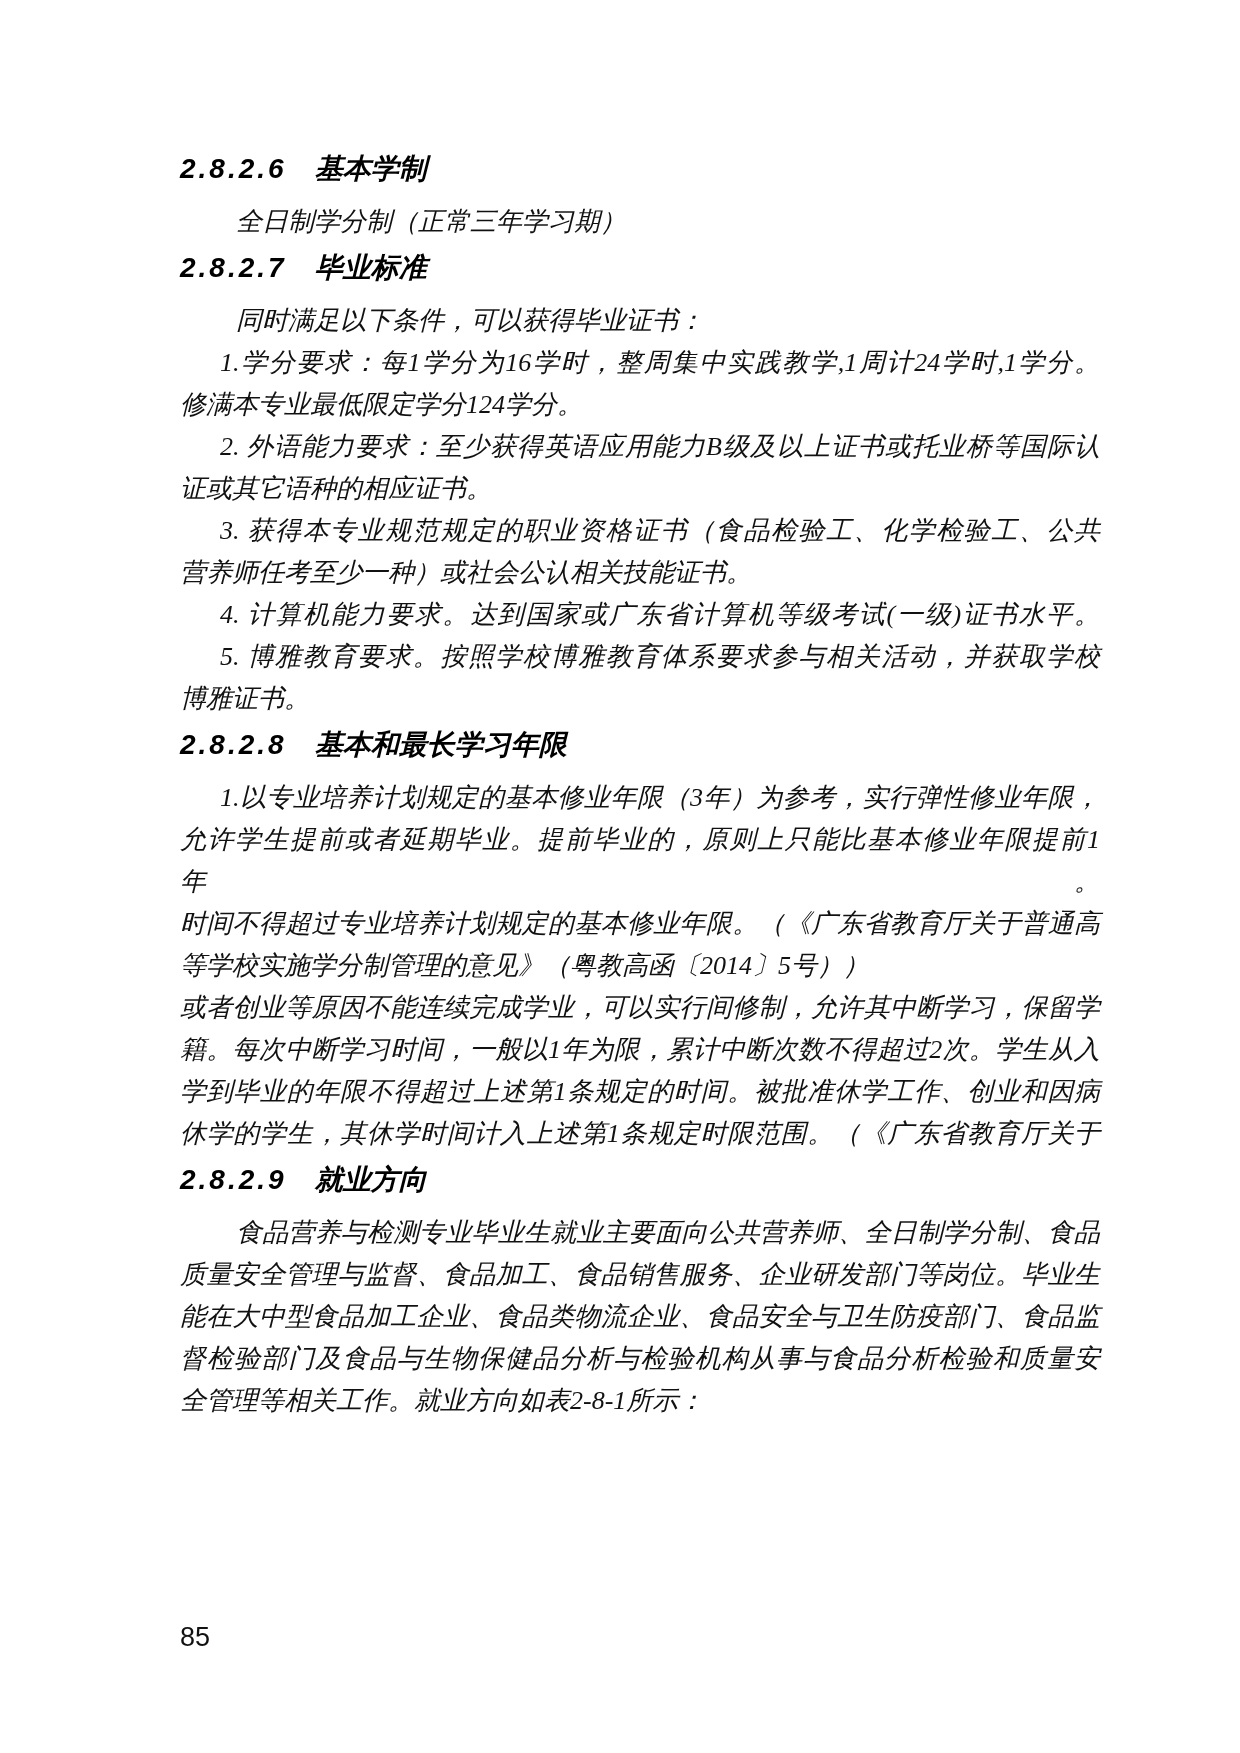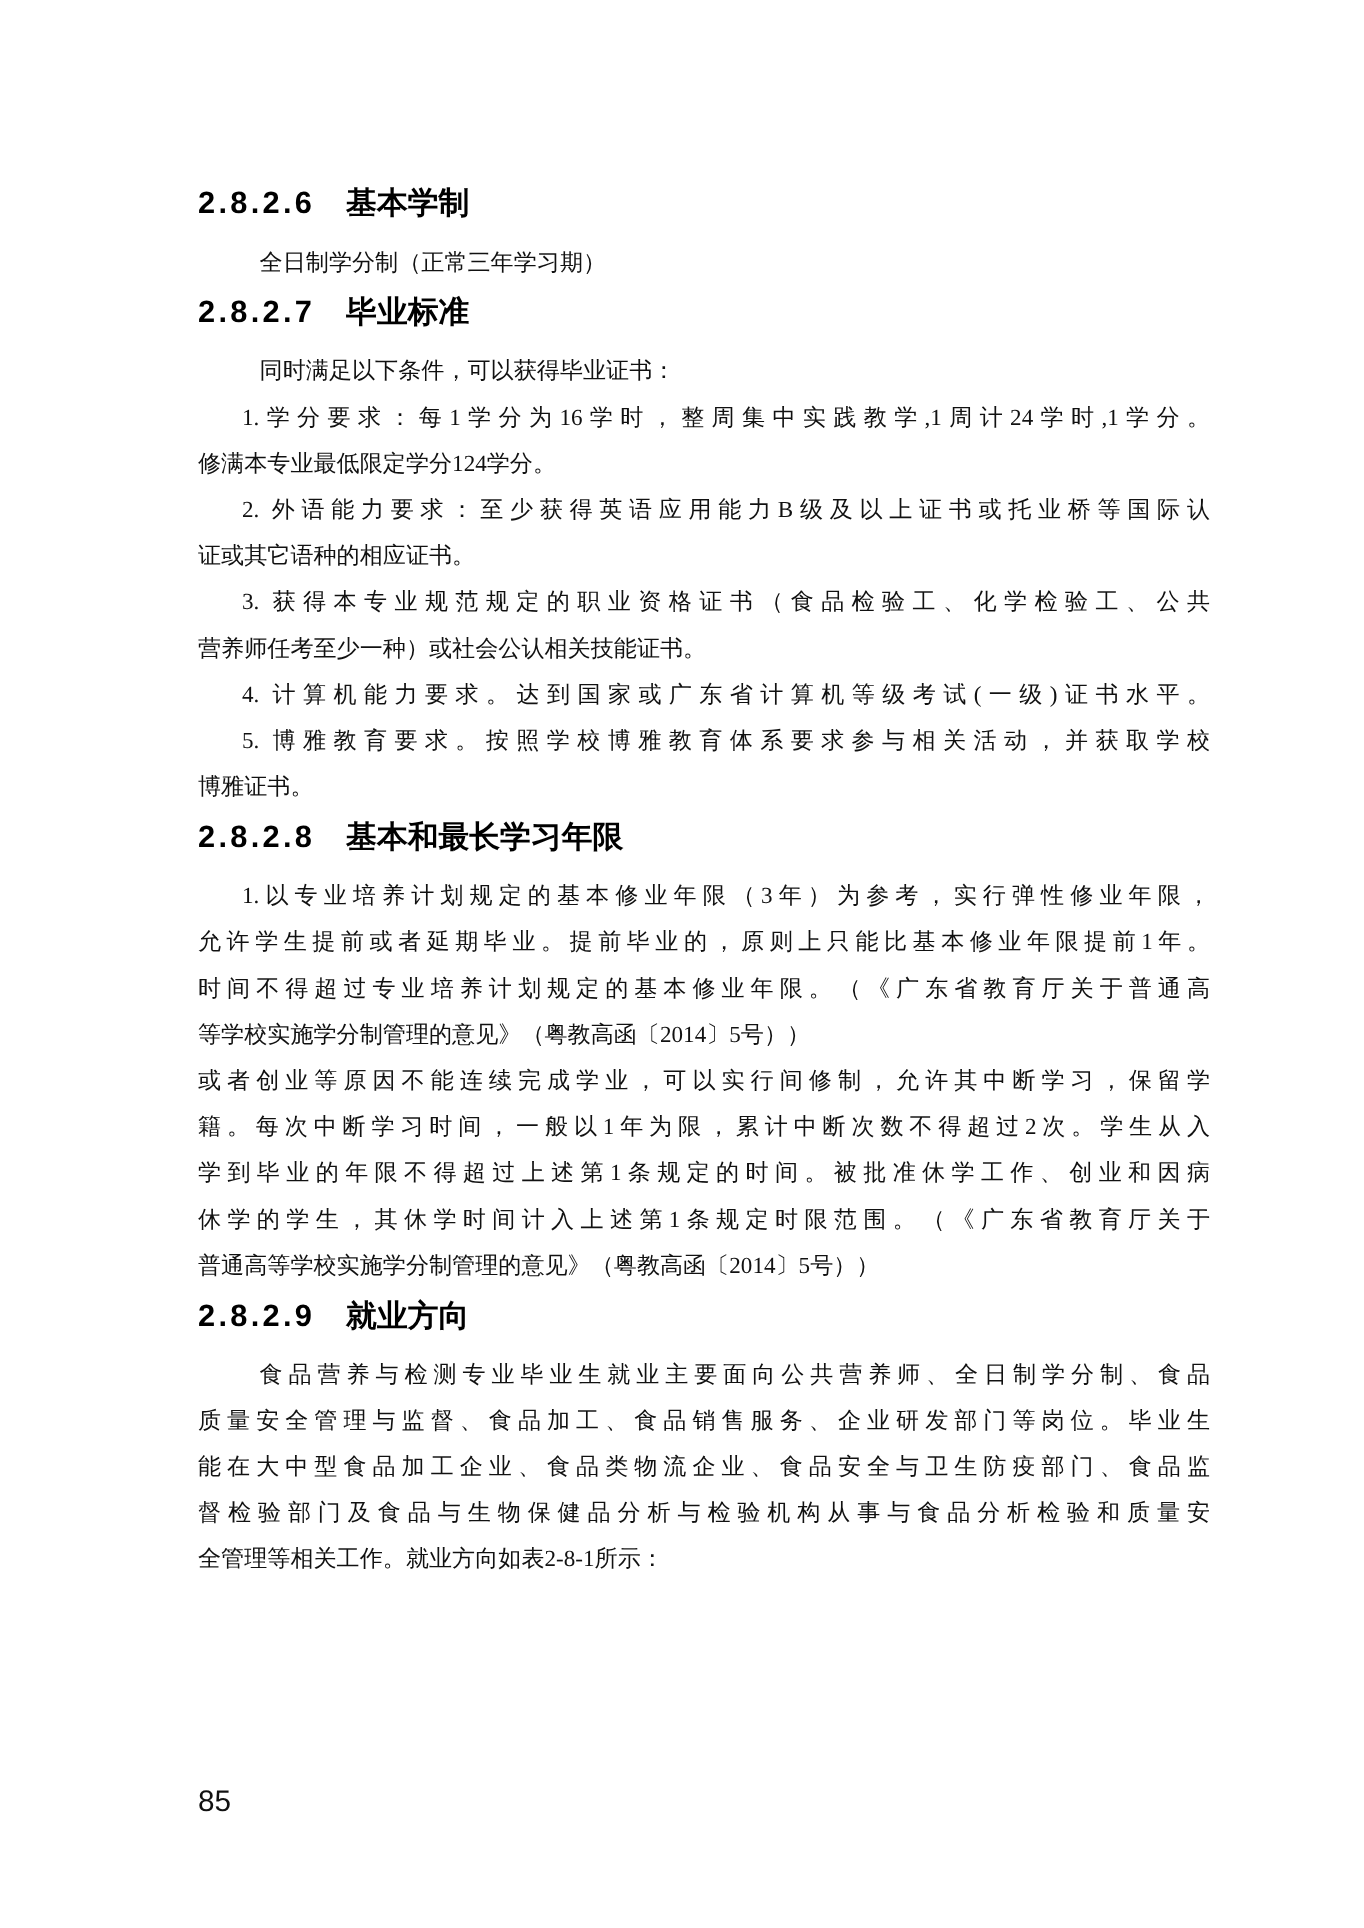--- a/index.html
+++ b/index.html
@@ -8,26 +8,27 @@
     height: 1753px;
     background: #ffffff;
     position: relative;
     font-family: "Liberation Serif", "DejaVu Serif", serif;
     color: #111;
     overflow: hidden;
   }
   .content {
     position: absolute;
     left: 180px;
-    top: 160px;
+    top: 144px;
     width: 920px;
+    font-style: italic;
   }
   .ln {
     margin: 0;
-    font-size: 21px;
+    font-size: 26px;
     line-height: 42px;
     white-space: normal;
     color: #111;
   }
   .ind-para { text-indent: 56px; }
   .ind-item { text-indent: 40px; }
   .full {
     text-align: justify;
     text-align-last: justify;
   }
@@ -83,21 +84,20 @@
     <span class="h-num">2.8.2.8</span><span class="h-title">基本和最长学习年限</span>
   </h2>
   <p class="ln ind-item full">1.以专业培养计划规定的基本修业年限（3年）为参考，实行弹性修业年限，</p>
   <p class="ln full">允许学生提前或者延期毕业。提前毕业的，原则上只能比基本修业年限提前1年。</p>
   <p class="ln full">时间不得超过专业培养计划规定的基本修业年限。（《广东省教育厅关于普通高</p>
   <p class="ln">等学校实施学分制管理的意见》（粤教高函〔2014〕5号））</p>
   <p class="ln full">或者创业等原因不能连续完成学业，可以实行间修制，允许其中断学习，保留学</p>
   <p class="ln full">籍。每次中断学习时间，一般以1年为限，累计中断次数不得超过2次。学生从入</p>
   <p class="ln full">学到毕业的年限不得超过上述第1条规定的时间。被批准休学工作、创业和因病</p>
   <p class="ln full">休学的学生，其休学时间计入上述第1条规定时限范围。（《广东省教育厅关于</p>
-  <p class="ln">普通高等学校实施学分制管理的意见》（粤教高函〔2014〕5号））</p>
 
   <h2 class="heading">
     <span class="h-num">2.8.2.9</span><span class="h-title">就业方向</span>
   </h2>
   <p class="ln ind-para full">食品营养与检测专业毕业生就业主要面向公共营养师、全日制学分制、食品</p>
   <p class="ln full">质量安全管理与监督、食品加工、食品销售服务、企业研发部门等岗位。毕业生</p>
   <p class="ln full">能在大中型食品加工企业、食品类物流企业、食品安全与卫生防疫部门、食品监</p>
   <p class="ln full">督检验部门及食品与生物保健品分析与检验机构从事与食品分析检验和质量安</p>
   <p class="ln">全管理等相关工作。就业方向如表2-8-1所示：</p>
 

